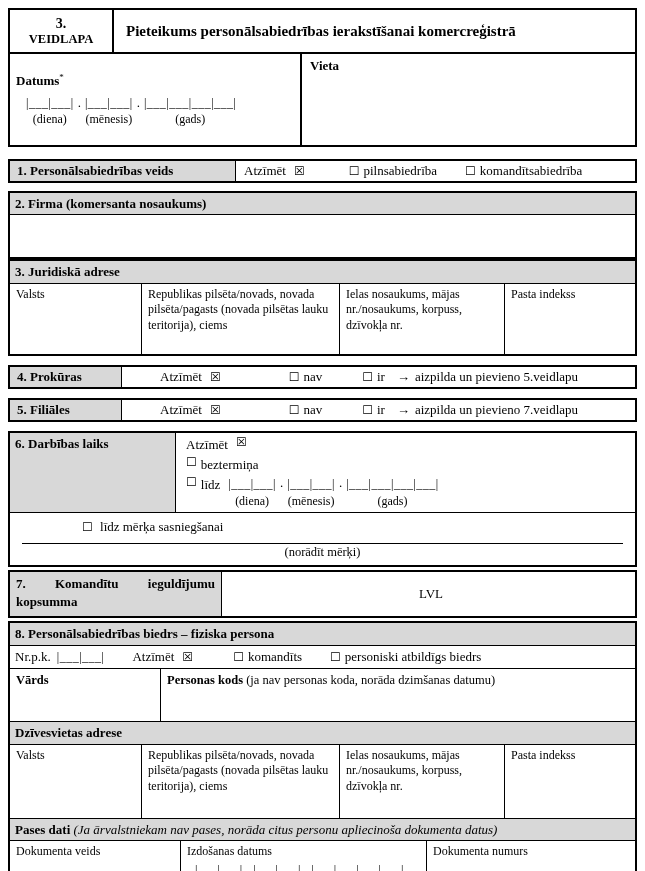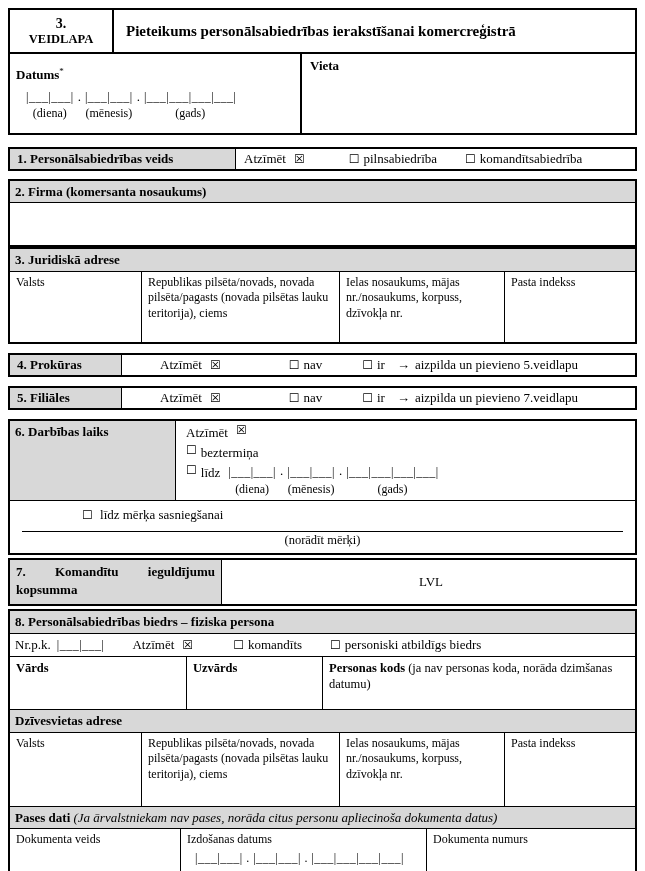--- a/index.html
+++ b/index.html
@@ -10,21 +10,21 @@
   .chk{font-family:"DejaVu Sans",sans-serif;font-size:12px;line-height:1;display:inline-block;margin-right:4px}
   .mlchk{margin-left:8px;margin-right:0}
   
   .top{border:2px solid #000}
   .hdr{display:flex;border-bottom:2px solid #000;min-height:44px}
   .badge{width:104px;border-right:2px solid #000;display:flex;flex-direction:column;align-items:center;justify-content:center;padding:2px}
   .badge .num{font-weight:bold;font-size:14px}
   .badge .word{font-weight:bold;font-size:12.5px}
   .ttl{flex:1;display:flex;align-items:center;padding:4px 12px;font-weight:bold;font-size:15px;line-height:1.25}
   .daterow{display:flex;min-height:58px}
-  .datecell{width:292px;border-right:2px solid #000;padding:12px 6px}
+  .datecell{width:292px;border-right:2px solid #000;padding:18px 6px}
   .vieta{flex:1;padding:4px 8px}
   .sup{font-size:9px;vertical-align:super}
   .datefield{display:flex;align-items:flex-start;margin:7px 0 0 10px;white-space:nowrap}
   .dg{display:inline-flex;flex-direction:column;align-items:center}
   .bl{font-size:12px;white-space:pre;letter-spacing:.5px}
   .cap{font-size:12px;line-height:1.2;margin-top:1px}
   .ddot{margin:0 4px;line-height:1.1}
   
   .bar{border:2px solid #000;display:flex;align-items:stretch;min-height:23px}
   .bar .t{font-weight:bold;padding:2px 7px;border-right:1px solid #000;display:flex;align-items:center}
@@ -51,21 +51,21 @@
   .goal-cap{text-align:center;font-size:12.5px;padding:1px 0 2px}
   
   .s7{display:flex;min-height:48px}
   .s7left{width:212px;border-right:1px solid #000;padding:3px 6px;font-weight:bold;text-align:justify;line-height:1.35}
   .s7right{flex:1;display:flex;align-items:center;justify-content:center;white-space:nowrap}
   
   .s8row{display:flex;align-items:center;border-bottom:1px solid #000;min-height:23px;padding:2px 5px}
   .ntable{display:flex;border-bottom:1px solid #000;min-height:53px}
   .ncell{border-right:1px solid #000;padding:3px 6px;font-size:12.5px;line-height:1.3}
   .ncell:last-child{border-right:0}
-  .w-name{width:177px}.w-surname{width:136px}
+  .w-name{width:151px}.w-surname{width:136px}
   .subh{border-bottom:1px solid #000}
   .addr8{border-bottom:1px solid #000;min-height:74px}
   .it{font-style:italic;font-weight:normal}
   .dtable{display:flex;min-height:42px}
   .dcell{border-right:1px solid #000;padding:3px 6px;font-size:12px;line-height:1.3}
   .dcell:last-child{border-right:0}
   .w-doctype{width:171px}.w-docdate{width:246px}
   .docblanks{margin:3px 0 0 8px}
   
   .mt12{margin-top:12px}.mt10{margin-top:8px}.mt9{margin-top:9px}.mt8{margin-top:0}.mt11{margin-top:3px}
@@ -264,23 +264,20 @@
       <span class="seg" style="margin-left:28px">
         <span class="chk">☐</span>
         <span>personiski atbildīgs biedrs</span>
       </span>
     </div>
 
     <div class="ntable">
       <div class="ncell w-name">
         <span class="b">Vārds</span>
       </div>
-      <div class="ncell w-surname">
-        <span class="b">Uzvārds</span>
-      </div>
       <div class="ncell" style="flex:1">
         <span class="b">Personas kods</span>
         <span>(ja nav personas koda, norāda dzimšanas datumu)</span>
       </div>
     </div>
 
     <div class="boxh gray subh">Dzīvesvietas adrese</div>
 
     <div class="atable addr8">
       <div class="acell w-country">

